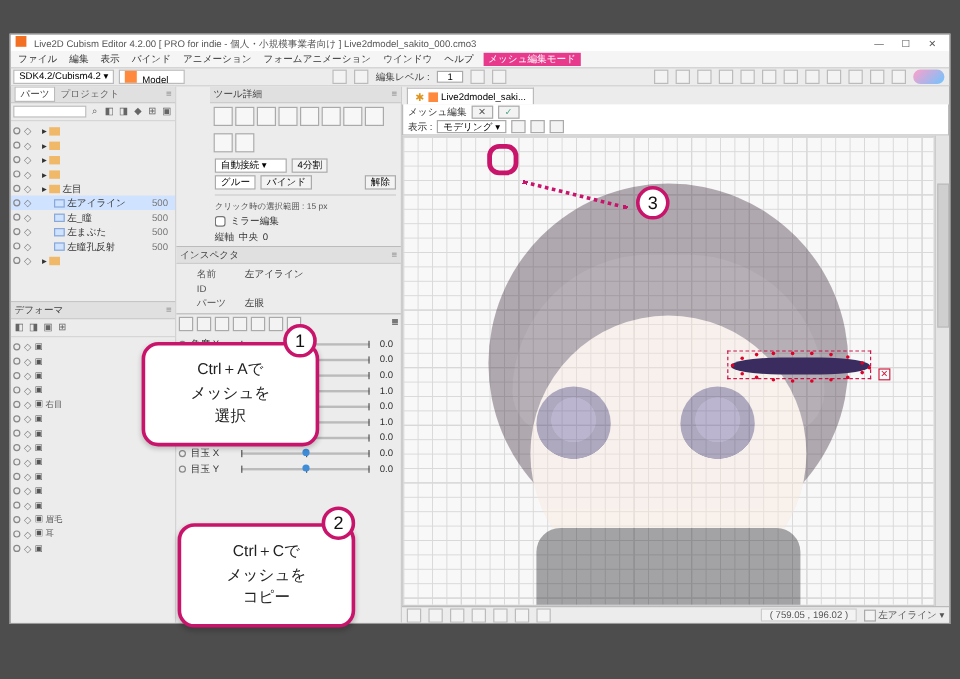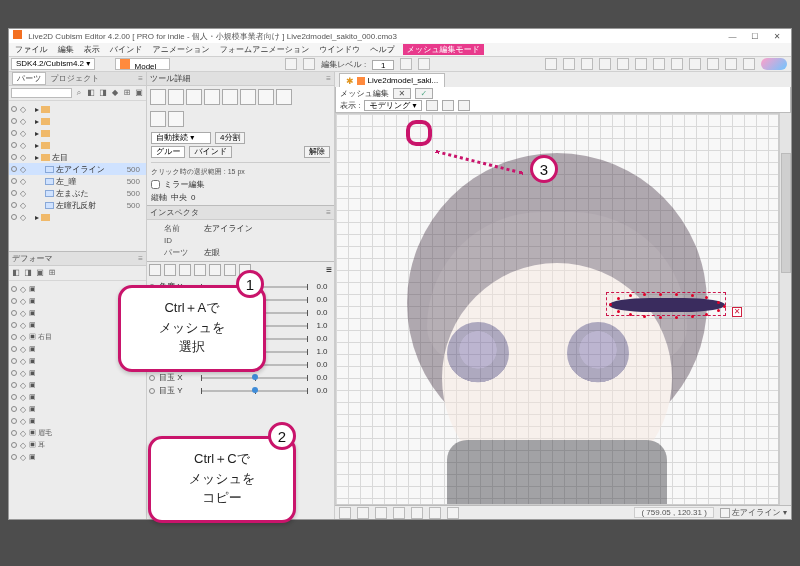--- a/index.html
+++ b/index.html
@@ -47,25 +47,25 @@
 
   .upper-toolbar {
     height: 16px;
     background:#ececec;
     border-top:1px solid #d0d0d0;
     border-bottom:1px solid #d0d0d0;
     display:flex; align-items:center;
     font-size:8px;
     justify-content: space-between;
   }
-  .ut-left { display:flex; align-items:center; gap:20px; padding-left:2px; }
+  .ut-left { display:flex; align-items:center; gap:4px; padding-left:2px; }
   .sdk-dd, .model-dd { border:1px solid #bbb; background:#fff; padding:0 4px; height:12px; line-height:10px; }
   .model-dd { min-width:55px; }
   .model-sq { width:10px;height:10px;background:#ff8a3d;display:inline-block;margin-right:2px; }
-  .ut-center { display:flex; align-items:flex-end; gap:6px; }
+  .ut-center { display:flex; align-items:center; gap:6px; }
   .ut-center .lvl { color:#444;}
   .ut-center .lvlbox { width:22px;height:10px;border:1px solid #aaa;background:#fff;text-align:center;}
   .ut-right { display:flex; align-items:center; gap:6px; padding-right:4px; }
   .tbico { width:12px;height:12px;border:1px solid #bbb;background:#f3f3f3; display:inline-block;}
   .nizima { width:26px;height:12px;border-radius:6px;background:linear-gradient(135deg,#ff9fc9,#6fc4ff); }
 
   .main-area { flex:1; display:flex; overflow:hidden; }
 
   
   .left-col { width:138px; display:flex; flex-direction:column; border-right:1px solid #ccc; background:#ececec;}
@@ -80,21 +80,21 @@
   .tree-row .eye { width:8px;text-align:center;color:#777;}
   .tree-row .folder {width:9px;height:7px;background:#f0b96a;display:inline-block;}
   .tree-row .bl {width:9px;height:7px;background:#cfe2ff;display:inline-block;border:1px solid #88a8d8;}
   .tree-row .num { margin-left:auto; color:#777; padding-right:4px;}
   .tree-row.sel { background:#cfe2ff;}
   .parts-panel { height:180px; display:flex; flex-direction:column; border-bottom:1px solid #bbb;}
   .deform-panel { flex:1; display:flex; flex-direction:column;}
 
   
   .mid-col { width:188px; display:flex; flex-direction:column; border-right:1px solid #ccc; background:#ececec;}
-  .tool-panel { display:flex; flex-direction:column;}
+  .tool-panel { display:flex; flex-direction:column;margin-left:28px;}
   .tool-icons { display:flex; gap:2px; padding:3px; flex-wrap:wrap;}
   .tool-icons .ti { width:16px;height:16px;border:1px solid #aaa;background:#f7f7f7;}
   .tool-sub { display:flex; flex-direction:column; padding:2px 4px; font-size:8px; gap:2px;}
   .sub-row { display:flex; align-items:center; gap:4px;}
   .sel-dd { border:1px solid #aaa; background:#fff; padding:0 4px; height:12px; line-height:10px; min-width:60px;}
   .btn-sm { border:1px solid #aaa; background:#f3f3f3; padding:0 4px; height:12px; line-height:10px;}
   .sub-sep { height:1px;background:#ccc;margin:2px 0;}
   .sub-lbl {color:#333;}
   .sub-note {color:#555; font-size:7px;}
   .inspector { border-top:1px solid #bbb; display:flex;flex-direction:column;}
@@ -712,21 +712,21 @@
       </div>
       <div class="statusbar">
         <span class="tbico"></span>
         <span class="tbico"></span>
         <span class="tbico"></span>
         <span class="tbico"></span>
         <span class="tbico"></span>
         <span class="tbico"></span>
         <span class="tbico"></span>
         <span class="gap"></span>
-        <span class="coord">( 759.05 , 120.31 )</span>
+        <span class="coord">( 759.05 , 196.02 )</span>
         <span class="mv">
           <span class="mvico"></span>
           <span>左アイライン ▾</span>
         </span>
       </div>
     </div>
 
   </div>
 </div>
 

